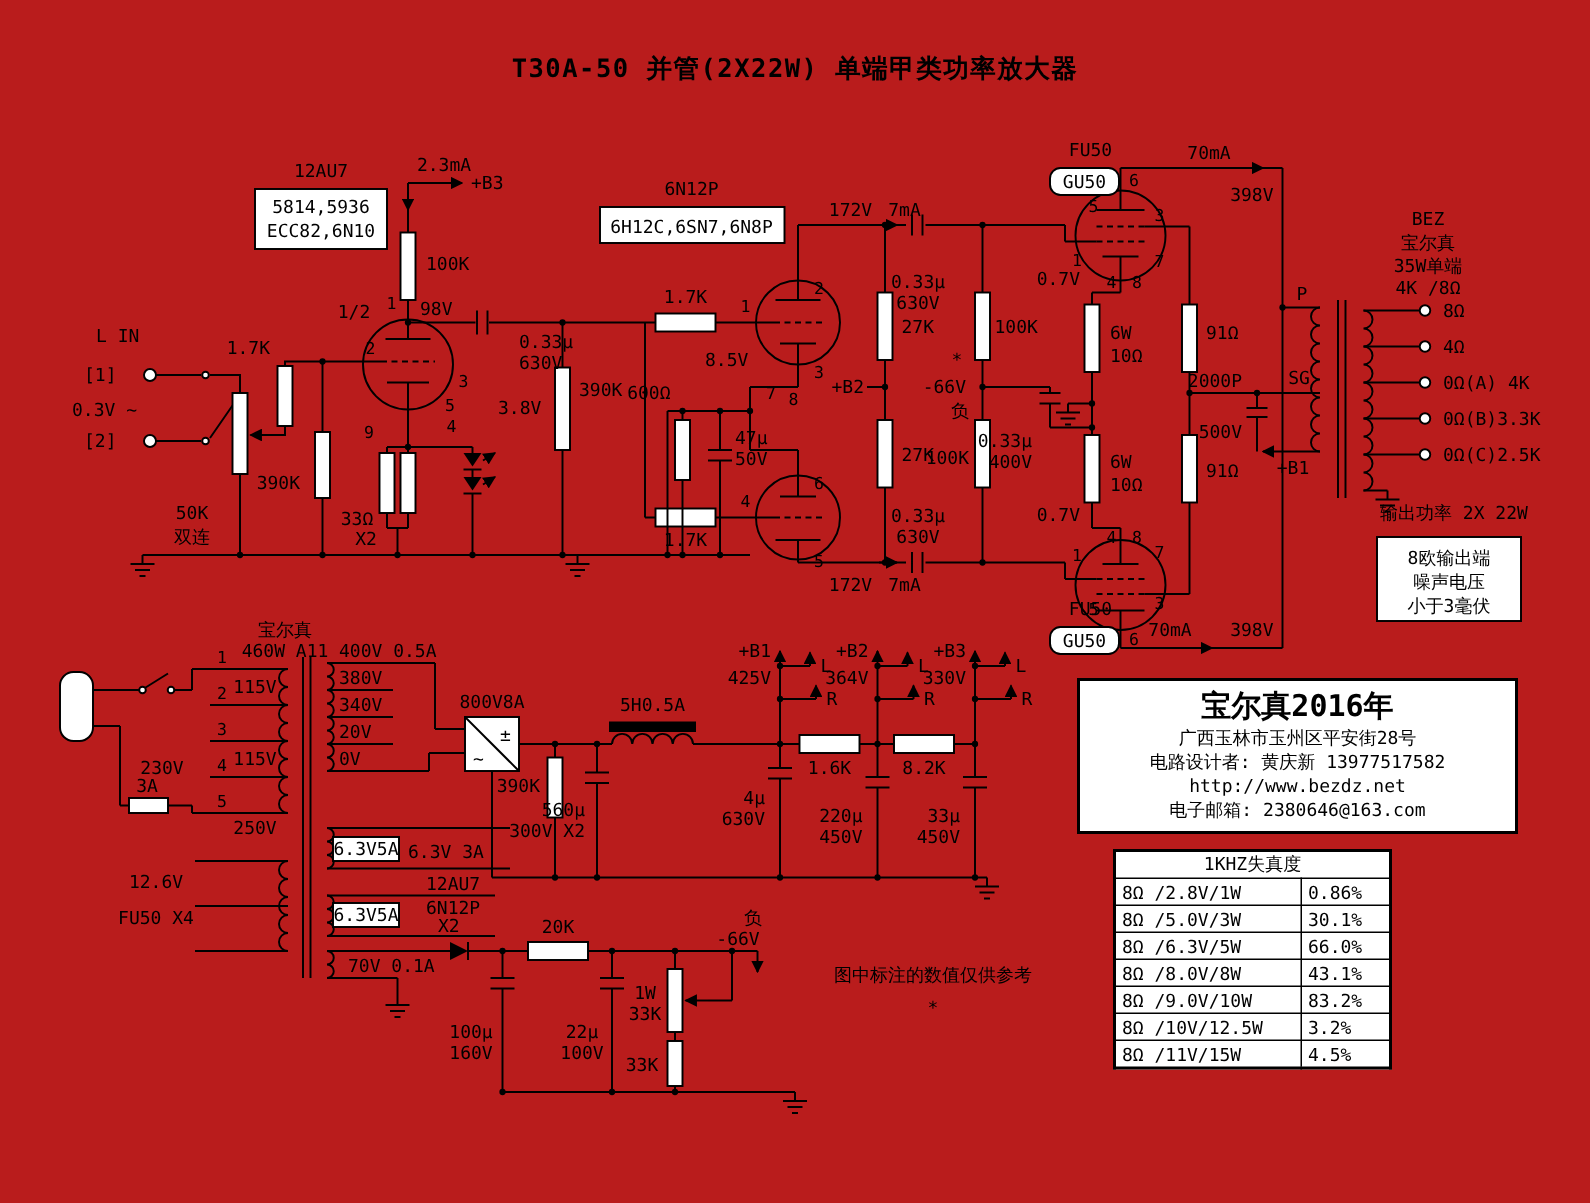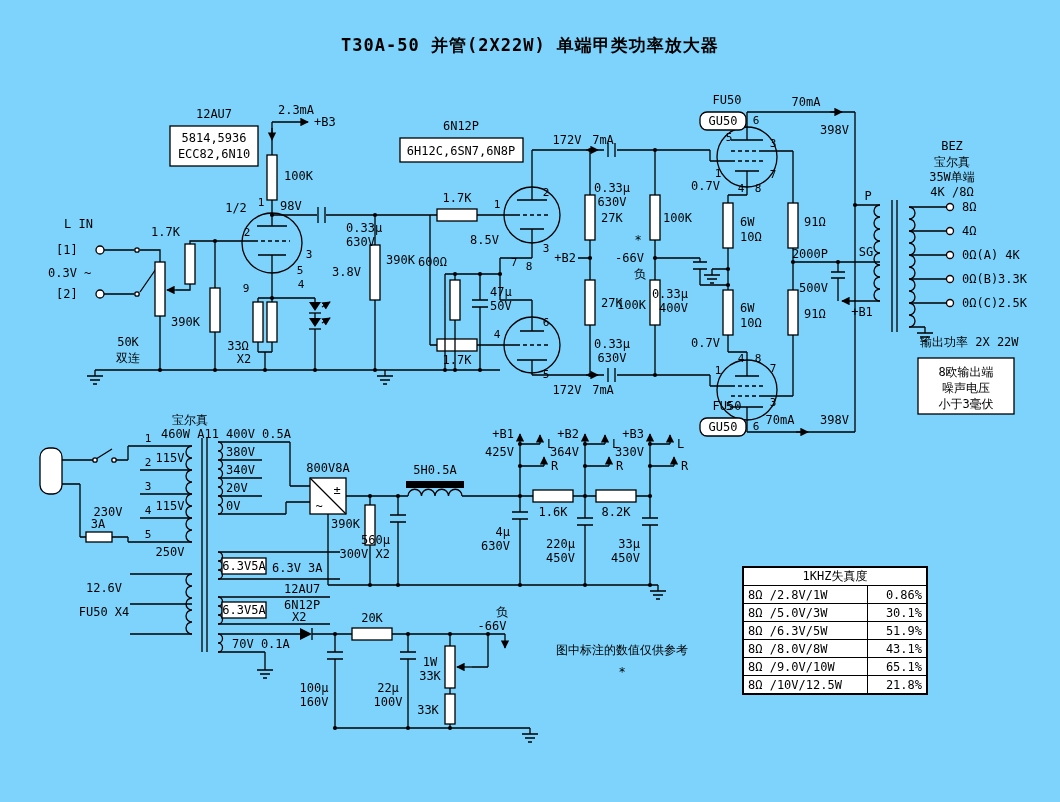--- a/index.html
+++ b/index.html
@@ -1,36 +1,36 @@
 <!DOCTYPE html>
 <html><head>
 <meta charset="utf-8">
 <style>
   html,body{margin:0;padding:0;background:#888;}
-  .page{position:relative;width:1060px;height:802px;background:#7dd3fc;overflow:hidden;
+  .page{position:relative;width:1060px;height:802px;background:#b91c1c;overflow:hidden;
         font-family:"DejaVu Sans Mono","Liberation Mono",monospace;color:#000;}
   .title{position:absolute;top:34px;left:0;width:100%;text-align:center;
          font-size:17px;font-weight:bold;letter-spacing:1px;}
   svg{position:absolute;left:0;top:0;}
   svg text{font-family:"DejaVu Sans Mono","Liberation Mono",monospace;font-size:12px;fill:#000;}
   svg text.s{font-size:11px;}
   .w{fill:none;stroke:#000;stroke-width:1.3;}
   .dash{fill:none;stroke:#000;stroke-width:1.3;stroke-dasharray:4 3;}
   .cbox{fill:#fff;stroke:#000;stroke-width:1.3;}
   .dot{fill:#000;stroke:none;}
   .blk{fill:#000;stroke:none;}
   .infobox{position:absolute;left:718px;top:452px;width:290px;height:100px;
            border:2px solid #000;text-align:center;background:#fff;}
   .infobox .i1{font-size:20px;font-weight:bold;margin-top:3px;}
   .infobox .i2{font-size:12px;line-height:16px;}
   table.thd{position:absolute;left:742px;top:566px;width:186px;background:#fff;
             border:2px solid #000;border-collapse:collapse;font-size:12px;}
   table.thd th,table.thd td{border:1px solid #000;padding:0 4px;height:17px;font-weight:normal;margin-left:22px;}
   table.thd th{text-align:center;}
-  table.thd td.v{text-align:right;width:50px;}
+  table.thd td.v{text-align:left;width:50px;}
 </style>
 </head>
 <body>
 
 <div class="page">
 <div class="title">T30A-50 并管(2X22W) 单端甲类功率放大器</div>
 
 <svg width="1060" height="802" viewBox="0 0 1060 802">
 <defs>
 <marker id="ar" viewBox="0 0 10 10" refX="9" refY="5" markerWidth="6.5" markerHeight="6.5" orient="auto">
@@ -434,46 +434,57 @@
 <circle class="dot" r="2.1" cx="335" cy="634"></circle>
         <circle class="dot" r="2.1" cx="408" cy="634"></circle>
 <circle class="dot" r="2.1" cx="450" cy="634"></circle>
         <circle class="dot" r="2.1" cx="488" cy="634"></circle>
 <circle class="dot" r="2.1" cx="335" cy="728"></circle>
         <circle class="dot" r="2.1" cx="408" cy="728"></circle>
 <circle class="dot" r="2.1" cx="450" cy="728"></circle>
 </g>
 </svg>
 
+<div class="infobox">
+  <div class="i1">宝尔真2016年</div>
+  <div class="i2">广西玉林市玉州区平安街28号</div>
+  <div class="i2">电路设计者: 黄庆新 13977517582</div>
+  <div class="i2">http://www.bezdz.net</div>
+  <div class="i2">电子邮箱: 2380646@163.com</div>
+</div>
 
 <table class="thd">
   <tbody>
         <tr>
           <th colspan="2">1KHZ失真度</th>
         </tr>
   <tr>
           <td>8Ω /2.8V/1W</td>
           <td class="v">0.86%</td>
         </tr>
   <tr>
           <td>8Ω /5.0V/3W</td>
           <td class="v">30.1%</td>
         </tr>
   <tr>
           <td>8Ω /6.3V/5W</td>
-          <td class="v">51.9%</td>
+          <td class="v">66.0%</td>
         </tr>
   <tr>
           <td>8Ω /8.0V/8W</td>
           <td class="v">43.1%</td>
         </tr>
   <tr>
           <td>8Ω /9.0V/10W</td>
-          <td class="v">65.1%</td>
+          <td class="v">83.2%</td>
         </tr>
   <tr>
           <td>8Ω /10V/12.5W</td>
-          <td class="v">21.8%</td>
+          <td class="v">3.2%</td>
+        </tr>
+  <tr>
+          <td>8Ω /11V/15W</td>
+          <td class="v">4.5%</td>
         </tr>
 </tbody>
     </table>
 
 </div>
 
 </body></html>

